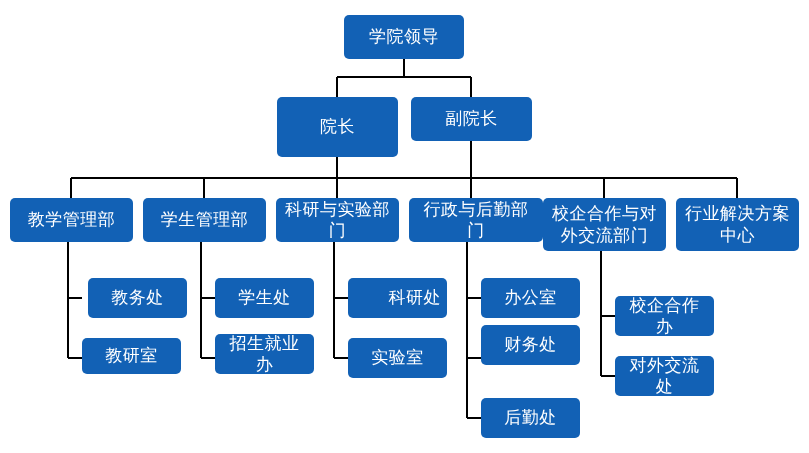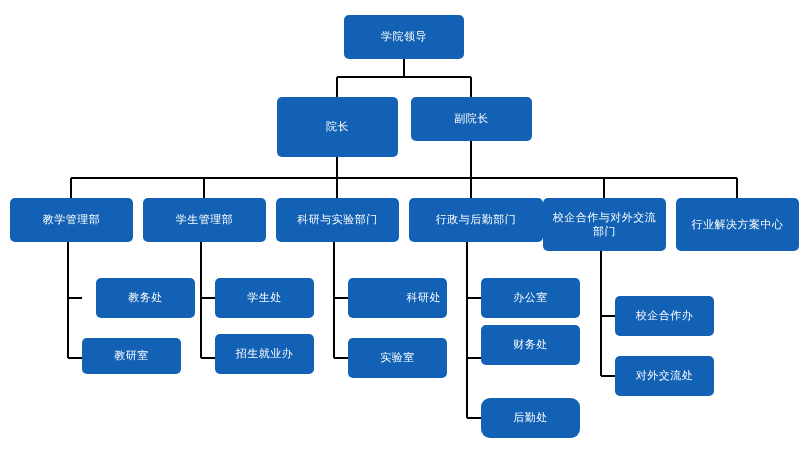--- a/index.html
+++ b/index.html
@@ -30,21 +30,21 @@
     position: absolute;
     box-sizing: border-box;
     background: #1261b5;
     border-radius: 5px;
     color: #ffffff;
     display: flex;
     align-items: center;
     justify-content: center;
     text-align: center;
     line-height: 1.25;
-    font-size: 11px;
+    font-size: 17px;
     letter-spacing: 0.5px;
     padding: 18px 6px;
     z-index: 2;
     -webkit-font-smoothing: antialiased;
   }
   .node .node-label {
     display: block;
     width: 100%;
   }
 </style>
@@ -104,21 +104,21 @@
       </div>
       <div class="node" style="left: 409px; top: 198px; width: 134px; height: 44px; background: rgb(18, 97, 181); color: rgb(255, 255, 255);">
         <span class="node-label">行政与后勤部门</span>
       </div>
       <div class="node" style="left: 543px; top: 198px; width: 123px; height: 53px; background: rgb(18, 97, 181); color: rgb(255, 255, 255);">
         <span class="node-label">校企合作与对外交流部门</span>
       </div>
       <div class="node" style="left: 676px; top: 198px; width: 123px; height: 53px; background: rgb(18, 97, 181); color: rgb(255, 255, 255);">
         <span class="node-label">行业解决方案中心</span>
       </div>
-      <div class="node" style="left: 96px; top: 278px; width: 99px; height: 40px; background: rgb(18, 97, 181); color: rgb(255, 255, 255);">
+      <div class="node" style="left: 88px; top: 278px; width: 99px; height: 40px; background: rgb(18, 97, 181); color: rgb(255, 255, 255);">
         <span class="node-label">教务处</span>
       </div>
       <div class="node" style="left: 82px; top: 338px; width: 99px; height: 36px; background: rgb(18, 97, 181); color: rgb(255, 255, 255);">
         <span class="node-label">教研室</span>
       </div>
       <div class="node" style="left: 215px; top: 278px; width: 99px; height: 40px; background: rgb(18, 97, 181); color: rgb(255, 255, 255);">
         <span class="node-label">学生处</span>
       </div>
       <div class="node" style="left: 215px; top: 334px; width: 99px; height: 40px; background: rgb(18, 97, 181); color: rgb(255, 255, 255);">
         <span class="node-label">招生就业办</span>
@@ -128,21 +128,21 @@
       </div>
       <div class="node" style="left: 348px; top: 338px; width: 99px; height: 40px; background: rgb(18, 97, 181); color: rgb(255, 255, 255);">
         <span class="node-label">实验室</span>
       </div>
       <div class="node" style="left: 481px; top: 278px; width: 99px; height: 40px; background: rgb(18, 97, 181); color: rgb(255, 255, 255);">
         <span class="node-label">办公室</span>
       </div>
       <div class="node" style="left: 481px; top: 325px; width: 99px; height: 40px; background: rgb(18, 97, 181); color: rgb(255, 255, 255);">
         <span class="node-label">财务处</span>
       </div>
-      <div class="node" style="left: 481px; top: 398px; width: 99px; height: 40px; background: rgb(18, 97, 181); color: rgb(255, 255, 255); border-radius: 9px;">
+      <div class="node" style="left: 481px; top: 398px; width: 99px; height: 40px; background: rgb(18, 97, 181); color: rgb(255, 255, 255);">
         <span class="node-label">后勤处</span>
       </div>
       <div class="node" style="left: 615px; top: 296px; width: 99px; height: 40px; background: rgb(18, 97, 181); color: rgb(255, 255, 255);">
         <span class="node-label">校企合作办</span>
       </div>
       <div class="node" style="left: 615px; top: 356px; width: 99px; height: 40px; background: rgb(18, 97, 181); color: rgb(255, 255, 255);">
         <span class="node-label">对外交流处</span>
       </div>
     </div>
 </div>

